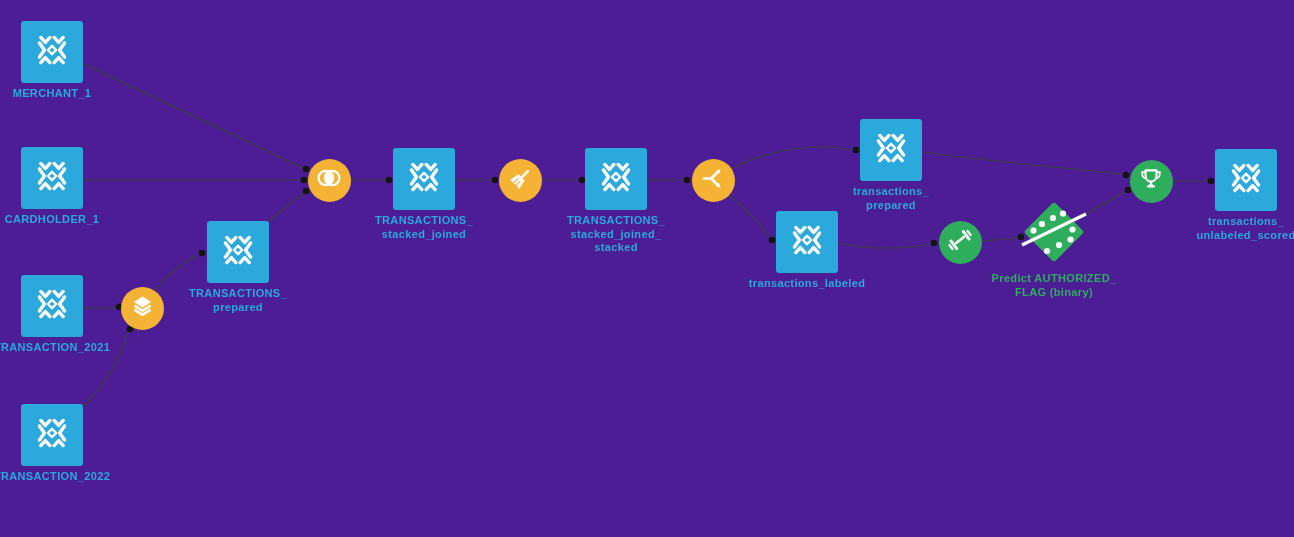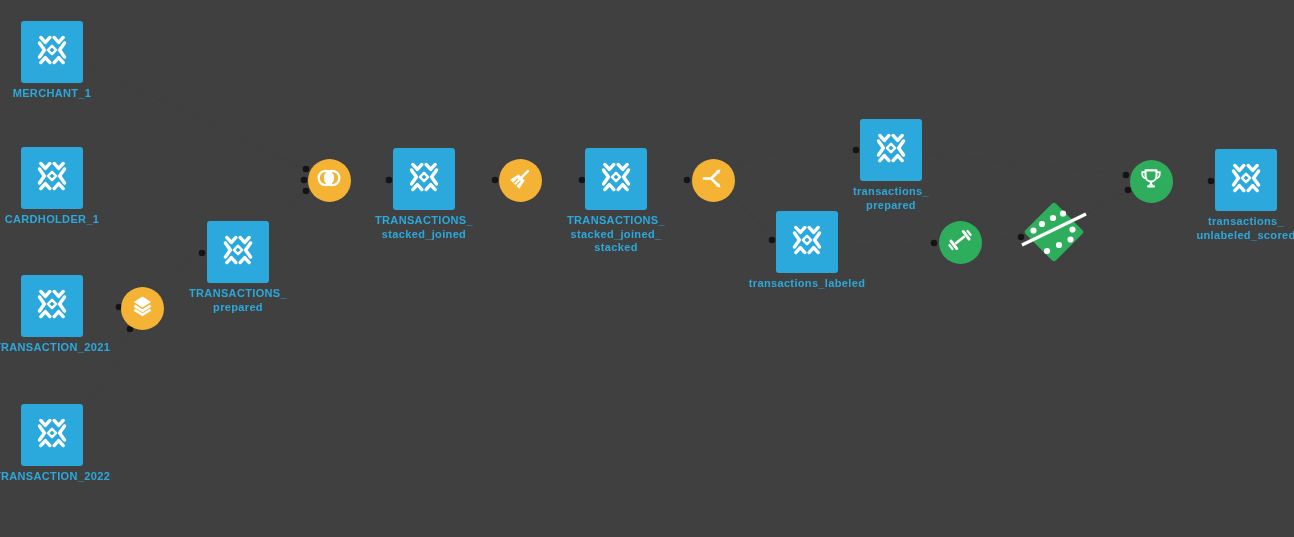--- a/index.html
+++ b/index.html
@@ -13,21 +13,21 @@
   .circle{width:43px;height:43px;border-radius:50%;display:flex;align-items:center;justify-content:center;}
   .lbl{
     position:absolute;width:170px;text-align:center;
     font-size:11px;font-weight:bold;line-height:13.5px;letter-spacing:0.35px;
   }
   .lbl span{display:block;}
 </style>
 </head>
 <body>
 
-<div class="canvas" id="flow-canvas" style="background: #404040;">
+<div class="canvas" id="flow-canvas" style="background: #4c1d95;">
     <svg class="edges" viewBox="0 0 1294 537">
       <path d="M84,64 L303,168" stroke="#3F3F3F" stroke-width="1.1" fill="none"></path>
       <circle cx="306" cy="169" r="3.3" fill="#141414"></circle>
       <path d="M84,180 L301,180" stroke="#3F3F3F" stroke-width="1.1" fill="none"></path>
       <circle cx="304" cy="180" r="3.3" fill="#141414"></circle>
       <path d="M84,308 L116,308" stroke="#3F3F3F" stroke-width="1.1" fill="none"></path>
       <circle cx="119" cy="307" r="3.3" fill="#141414"></circle>
       <path d="M84,406 Q116,372 128,332" stroke="#3F3F3F" stroke-width="1.1" fill="none"></path>
       <circle cx="130" cy="329" r="3.3" fill="#141414"></circle>
       <path d="M154,291 Q173,267 198,255" stroke="#3F3F3F" stroke-width="1.1" fill="none"></path>
@@ -272,20 +272,24 @@
             <circle cx="21" cy="25" r="3.1"></circle>
             <circle cx="32" cy="19" r="3.1"></circle>
             <circle cx="42" cy="14.5" r="3.1"></circle>
             <circle cx="12.5" cy="31.5" r="3.1"></circle>
             <circle cx="51.5" cy="30.5" r="3.1"></circle>
             <circle cx="26" cy="52" r="3.1"></circle>
             <circle cx="38" cy="46" r="3.1"></circle>
             <circle cx="49.5" cy="40.5" r="3.1"></circle>
           </g>
         </svg></span></div>
+    <div class="lbl" style="left: 969px; top: 272px; color: rgb(46, 173, 92);">
+      <span>Predict AUTHORIZED_</span>
+      <span>FLAG (binary)</span>
+    </div>
     <div class="node circle" style="left: 1129.5px; top: 159.5px; background: rgb(46, 173, 92);">
       <span><svg viewBox="0 0 24 24" width="28" height="28" aria-hidden="true">
           <path d="M7.3,4.6 L16.7,4.6 L16.7,8.7 C16.7,11.9 14.6,14.1 12,14.1 C9.4,14.1 7.3,11.9 7.3,8.7 Z" stroke="#FFFFFF" stroke-width="1.8" fill="none" stroke-linejoin="round"></path>
           <path d="M7.3,6.1 L4.5,6.1 L4.5,7.6 C4.5,9.8 6,11.4 7.9,11.7 M16.7,6.1 L19.5,6.1 L19.5,7.6 C19.5,9.8 18,11.4 16.1,11.7" stroke="#FFFFFF" stroke-width="1.5" fill="none"></path>
           <path d="M10.7,14 L13.3,14 L12.9,16.2 L14.4,17.3 L9.6,17.3 L11.1,16.2 Z" fill="#FFFFFF"></path>
           <rect x="8.7" y="17.3" width="6.6" height="1.9" rx="0.4" fill="#FFFFFF"></rect>
         </svg></span>
     </div>
     <div class="node" style="left: 1215px; top: 149px;">
       <div class="sq" style="background: rgb(43, 169, 220);">

